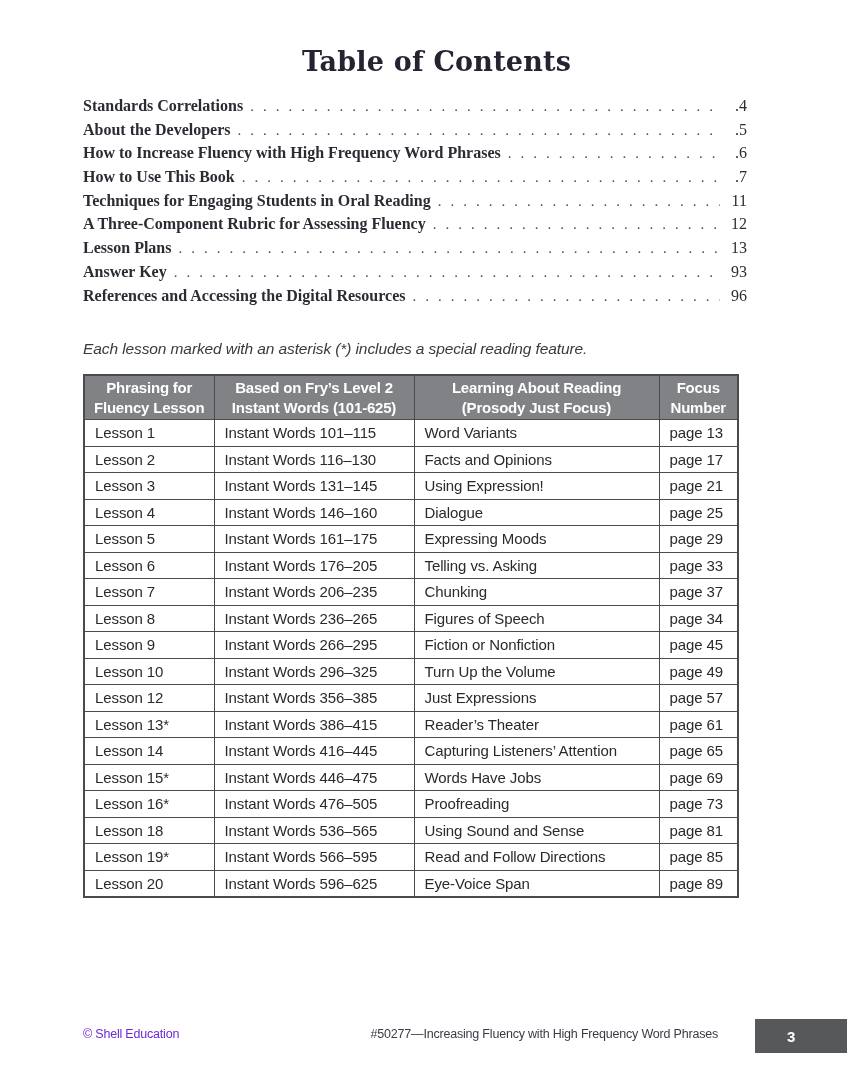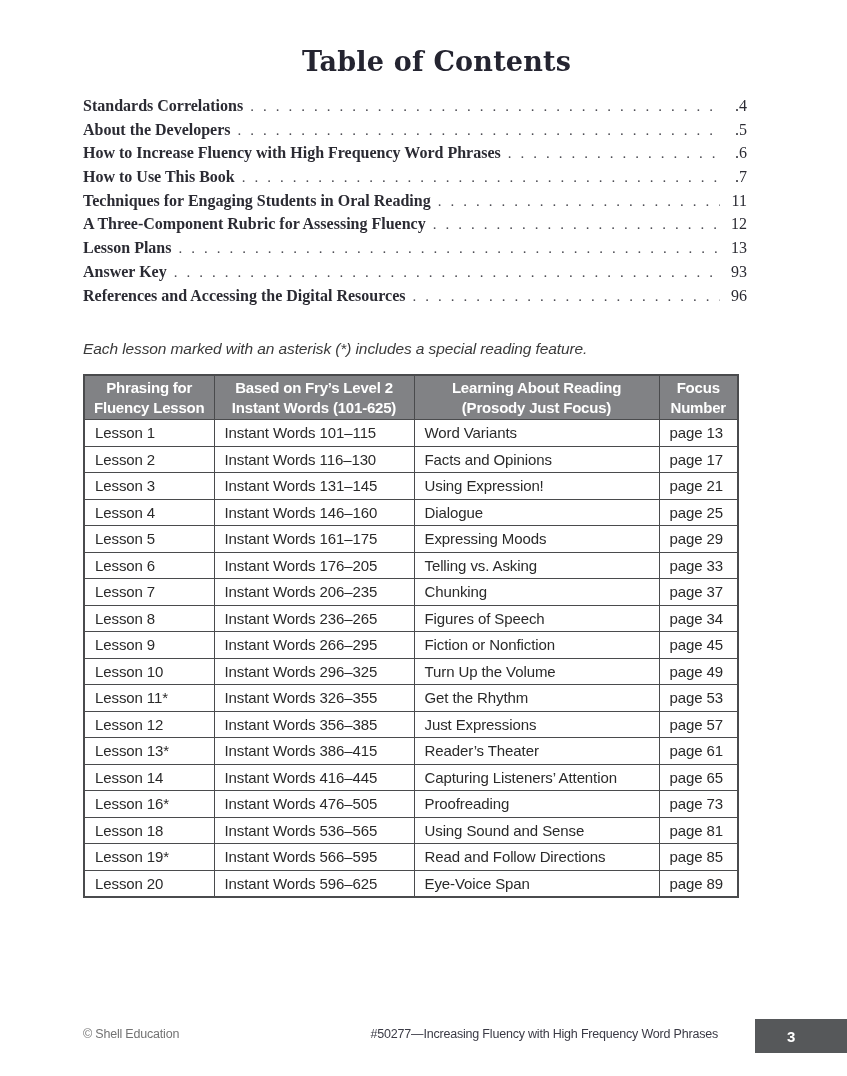--- a/index.html
+++ b/index.html
@@ -106,21 +106,21 @@
   .col-words  { width: 200px; }
   .col-skill  { width: 245px; }
   .col-page   { width: 79px;  }
   
   .footer-copyright {
     position: absolute;
     top: 1027px;
     left: 83px;
     font-size: 12.5px;
     letter-spacing: -0.2px;
-    color: #737373;
+    color: #6d28d9;
   }
   .footer-bookid {
     position: absolute;
     top: 1027px;
     right: 129px;
     font-size: 12.5px;
     letter-spacing: -0.2px;
     color: #3a3a45;
   }
   .page-badge {
@@ -282,26 +282,20 @@
     <td>page 45</td>
   </tr>
 
   <tr>
     <td>Lesson 10</td>
     <td>Instant Words 296–325</td>
     <td>Turn Up the Volume</td>
     <td>page 49</td>
   </tr>
 
-  <tr>
-    <td>Lesson 11*</td>
-    <td>Instant Words 326–355</td>
-    <td>Get the Rhythm</td>
-    <td>page 53</td>
-  </tr>
 
   <tr>
     <td>Lesson 12</td>
     <td>Instant Words 356–385</td>
     <td>Just Expressions</td>
     <td>page 57</td>
   </tr>
 
   <tr>
     <td>Lesson 13*</td>
@@ -310,20 +304,26 @@
     <td>page 61</td>
   </tr>
 
   <tr>
     <td>Lesson 14</td>
     <td>Instant Words 416–445</td>
     <td>Capturing Listeners’ Attention</td>
     <td>page 65</td>
   </tr>
 
+  <tr>
+    <td>Lesson 15*</td>
+    <td>Instant Words 446–475</td>
+    <td>Words Have Jobs</td>
+    <td>page 69</td>
+  </tr>
 
   <tr>
     <td>Lesson 16*</td>
     <td>Instant Words 476–505</td>
     <td>Proofreading</td>
     <td>page 73</td>
   </tr>
 
 
   <tr>

